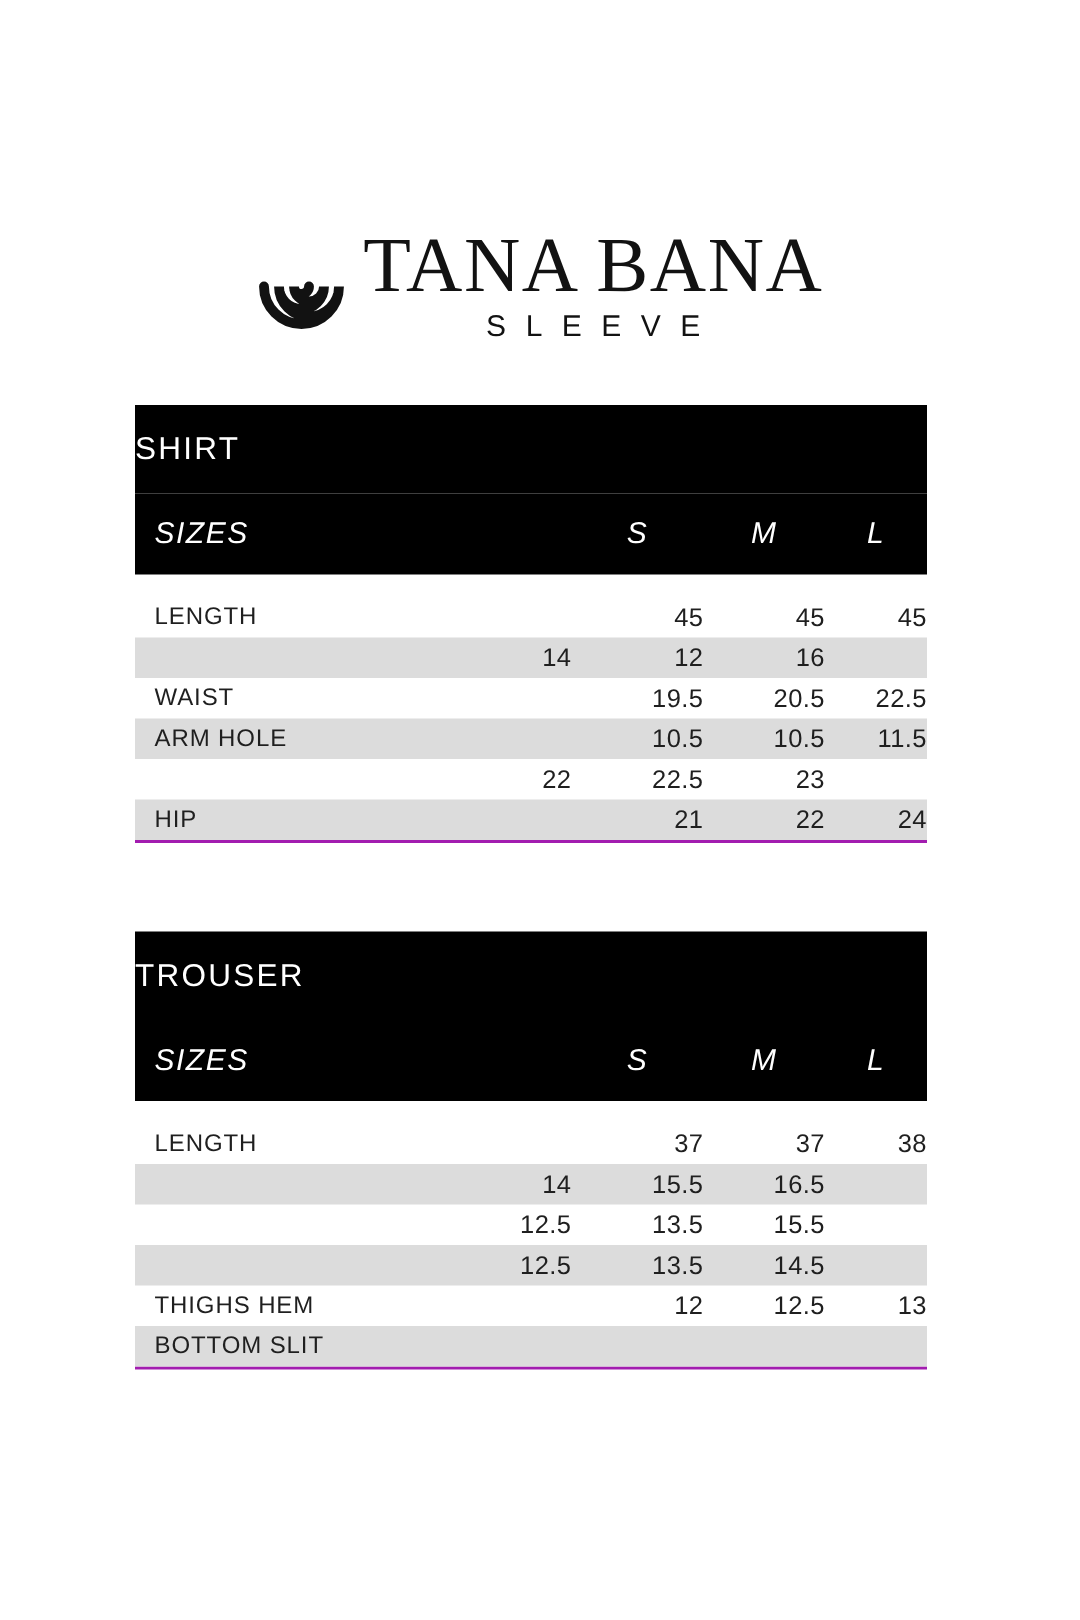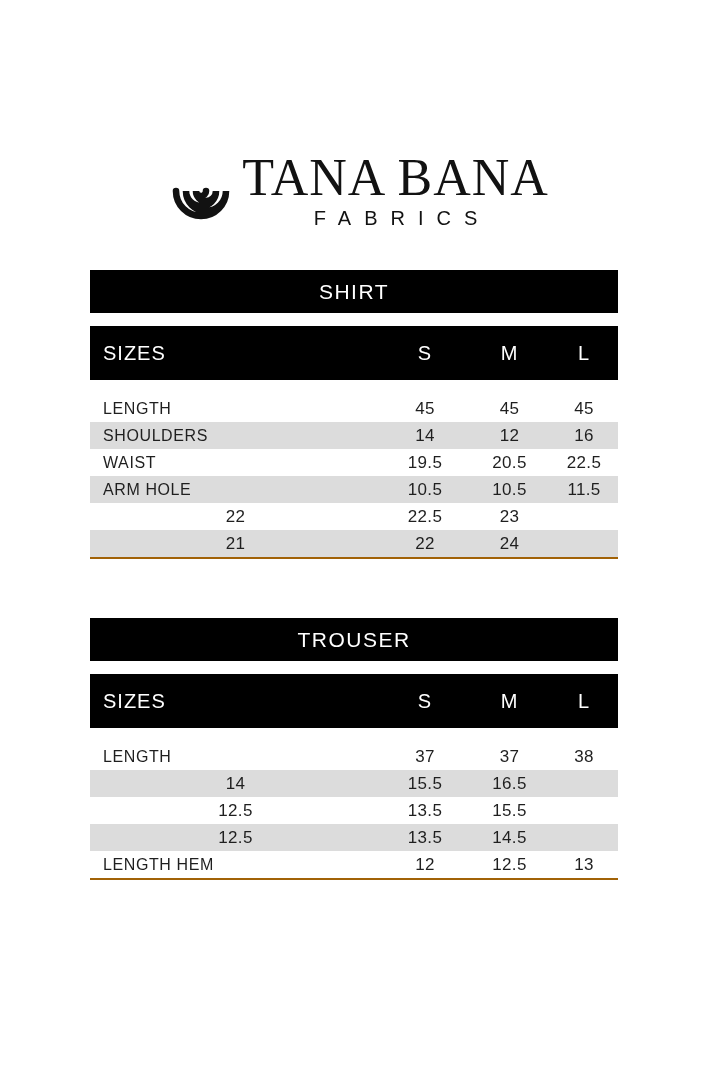--- a/index.html
+++ b/index.html
@@ -43,58 +43,58 @@
     color:#121212;
     white-space:nowrap;
   }
   
   .content{
     width:528px;
     margin-left:90px;
   }
   .title-bar{
     margin-top:40px;
-    height:43px;
+    height:59px;
     background:var(--bar_bg,#000);
     color:var(--bar_text,#fff);
-    display:flex;align-items:center;justify-content:center;
+    display:flex;align-items:center;justify-content:flex-start;
     font-size:21px;
     letter-spacing:1.5px;
   }
   .head-bar{
-    margin-top:13px;
     height:54px;
     background:var(--bar_bg,#000);
     color:var(--bar_text,#fff);
     display:grid;
     grid-template-columns:1fr 88px 81px 68px;
     align-items:center;
     font-size:20px;
     letter-spacing:1px;
+    font-style:italic;
   }
   .head-bar .hl{padding-left:13px;}
   .head-bar .hc{text-align:center;}
   .rows{
     margin-top:15px;
-    border-bottom:2px solid #a16207;
+    border-bottom:2px solid #a21caf;
   }
   .t-row{
     height:27px;
     display:grid;
     grid-template-columns:1fr 88px 81px 68px;
     align-items:center;
     font-size:16px;
   }
   .t-row:nth-child(even){background:var(--stripe,#dcdcdc);}
   .t-row .rl{
     padding-left:13px;
     letter-spacing:0.6px;
   }
   .t-row .rc{
-    text-align:center;
+    text-align:right;
     font-size:17px;
     letter-spacing:0.3px;
   }
   .section-gap{height:19px;} 
 </style>
 </head>
 <body>
 
 <div class="page">
 
@@ -102,21 +102,21 @@
     <svg class="spiral" viewBox="9 11 42 42" fill="none" xmlns="http://www.w3.org/2000/svg">
       <path d="M 33.5 32
                A 3.5 3.5 0 0 1 26.5 32
                A 7 7 0 0 0 40.5 32
                A 10.5 10.5 0 0 1 19.5 32
                A 14 14 0 0 0 47.5 32
                A 17.5 17.5 0 0 1 12.5 32" stroke="#121212" stroke-width="4.6" stroke-linecap="round"></path>
     </svg>
     <div class="brand-text">
       <div class="brand-name">TANA BANA</div>
-      <div class="brand-sub">FABRICS</div>
+      <div class="brand-sub">SLEEVE</div>
     </div>
   </header>
 
   <main class="content">
 
     <section>
       <div class="title-bar">
         <span>SHIRT</span>
       </div>
       <div class="head-bar">
@@ -126,21 +126,20 @@
         <span class="hc">L</span>
       </div>
       <div class="rows">
         <div class="t-row">
           <span class="rl">LENGTH</span>
           <span class="rc">45</span>
           <span class="rc">45</span>
           <span class="rc">45</span>
         </div>
         <div class="t-row">
-          <span class="rl">SHOULDERS</span>
           <span class="rc">14</span>
           <span class="rc">12</span>
           <span class="rc">16</span>
         </div>
         <div class="t-row">
           <span class="rl">WAIST</span>
           <span class="rc">19.5</span>
           <span class="rc">20.5</span>
           <span class="rc">22.5</span>
         </div>
@@ -149,20 +148,21 @@
           <span class="rc">10.5</span>
           <span class="rc">10.5</span>
           <span class="rc">11.5</span>
         </div>
         <div class="t-row">
           <span class="rc">22</span>
           <span class="rc">22.5</span>
           <span class="rc">23</span>
         </div>
         <div class="t-row">
+          <span class="rl">HIP</span>
           <span class="rc">21</span>
           <span class="rc">22</span>
           <span class="rc">24</span>
         </div>
       </div>
     </section>
 
     <div class="section-gap"></div>
 
     <section>
@@ -191,22 +191,28 @@
           <span class="rc">12.5</span>
           <span class="rc">13.5</span>
           <span class="rc">15.5</span>
         </div>
         <div class="t-row">
           <span class="rc">12.5</span>
           <span class="rc">13.5</span>
           <span class="rc">14.5</span>
         </div>
         <div class="t-row">
-          <span class="rl">LENGTH HEM</span>
+          <span class="rl">THIGHS HEM</span>
           <span class="rc">12</span>
           <span class="rc">12.5</span>
           <span class="rc">13</span>
         </div>
+        <div class="t-row">
+          <span class="rl">BOTTOM SLIT</span>
+          <span class="rc"></span>
+          <span class="rc"></span>
+          <span class="rc"></span>
+        </div>
       </div>
     </section>
 
   </main>
 </div>
 
 </body></html>

